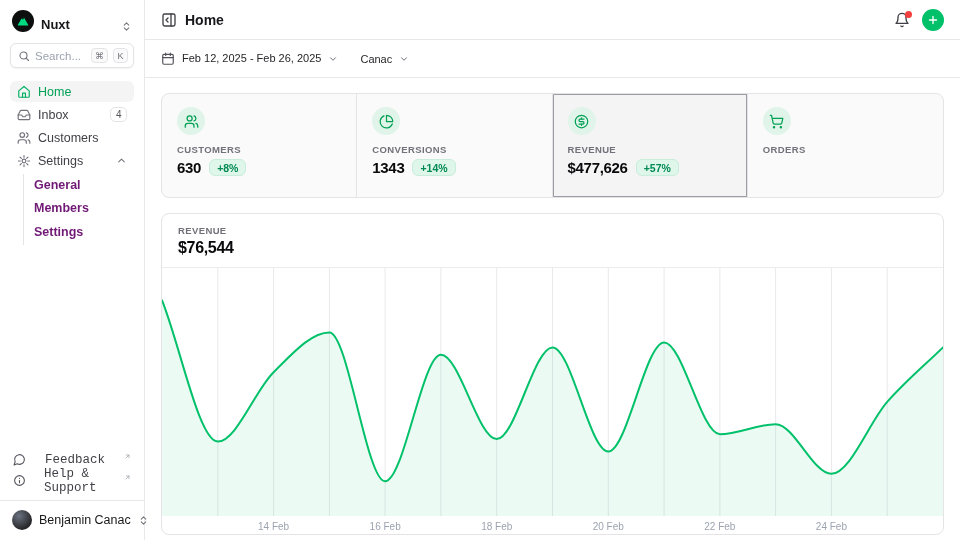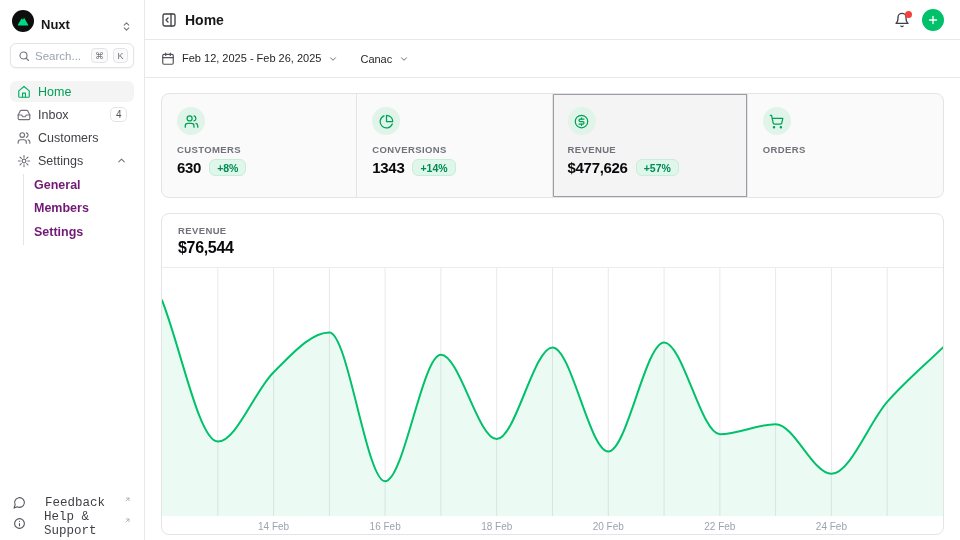--- a/index.html
+++ b/index.html
@@ -215,20 +215,30 @@
       </span>
       <span>Help &amp; Support</span>
       <span class="ext-arrow">
         <svg width="7" height="7" viewBox="0 0 24 24" fill="none" stroke="currentColor" stroke-width="2.6" stroke-linecap="round" stroke-linejoin="round">
             <path d="M7 17 17 7"></path>
             <path d="M8 7h9v9"></path>
           </svg>
       </span>
     </div>
 
+    <div class="user-row">
+      <span class="avatar"></span>
+      <span class="user-name">Benjamin Canac</span>
+      <span class="muted-icon">
+        <svg width="11" height="11" viewBox="0 0 24 24" fill="none" stroke="currentColor" stroke-width="2.2" stroke-linecap="round" stroke-linejoin="round">
+            <path d="m7 15 5 5 5-5"></path>
+            <path d="m7 9 5-5 5 5"></path>
+          </svg>
+      </span>
+    </div>
   </aside>
 
   <main class="main">
 
     <header class="topbar">
       <span class="muted-icon" style="color:#3f3f46">
         <svg width="16" height="16" viewBox="0 0 24 24" fill="none" stroke="currentColor" stroke-width="2" stroke-linecap="round" stroke-linejoin="round">
             <rect x="3" y="3" width="18" height="18" rx="2.5"></rect>
             <path d="M15 3v18"></path>
             <path d="m10.5 15-3-3 3-3"></path>

